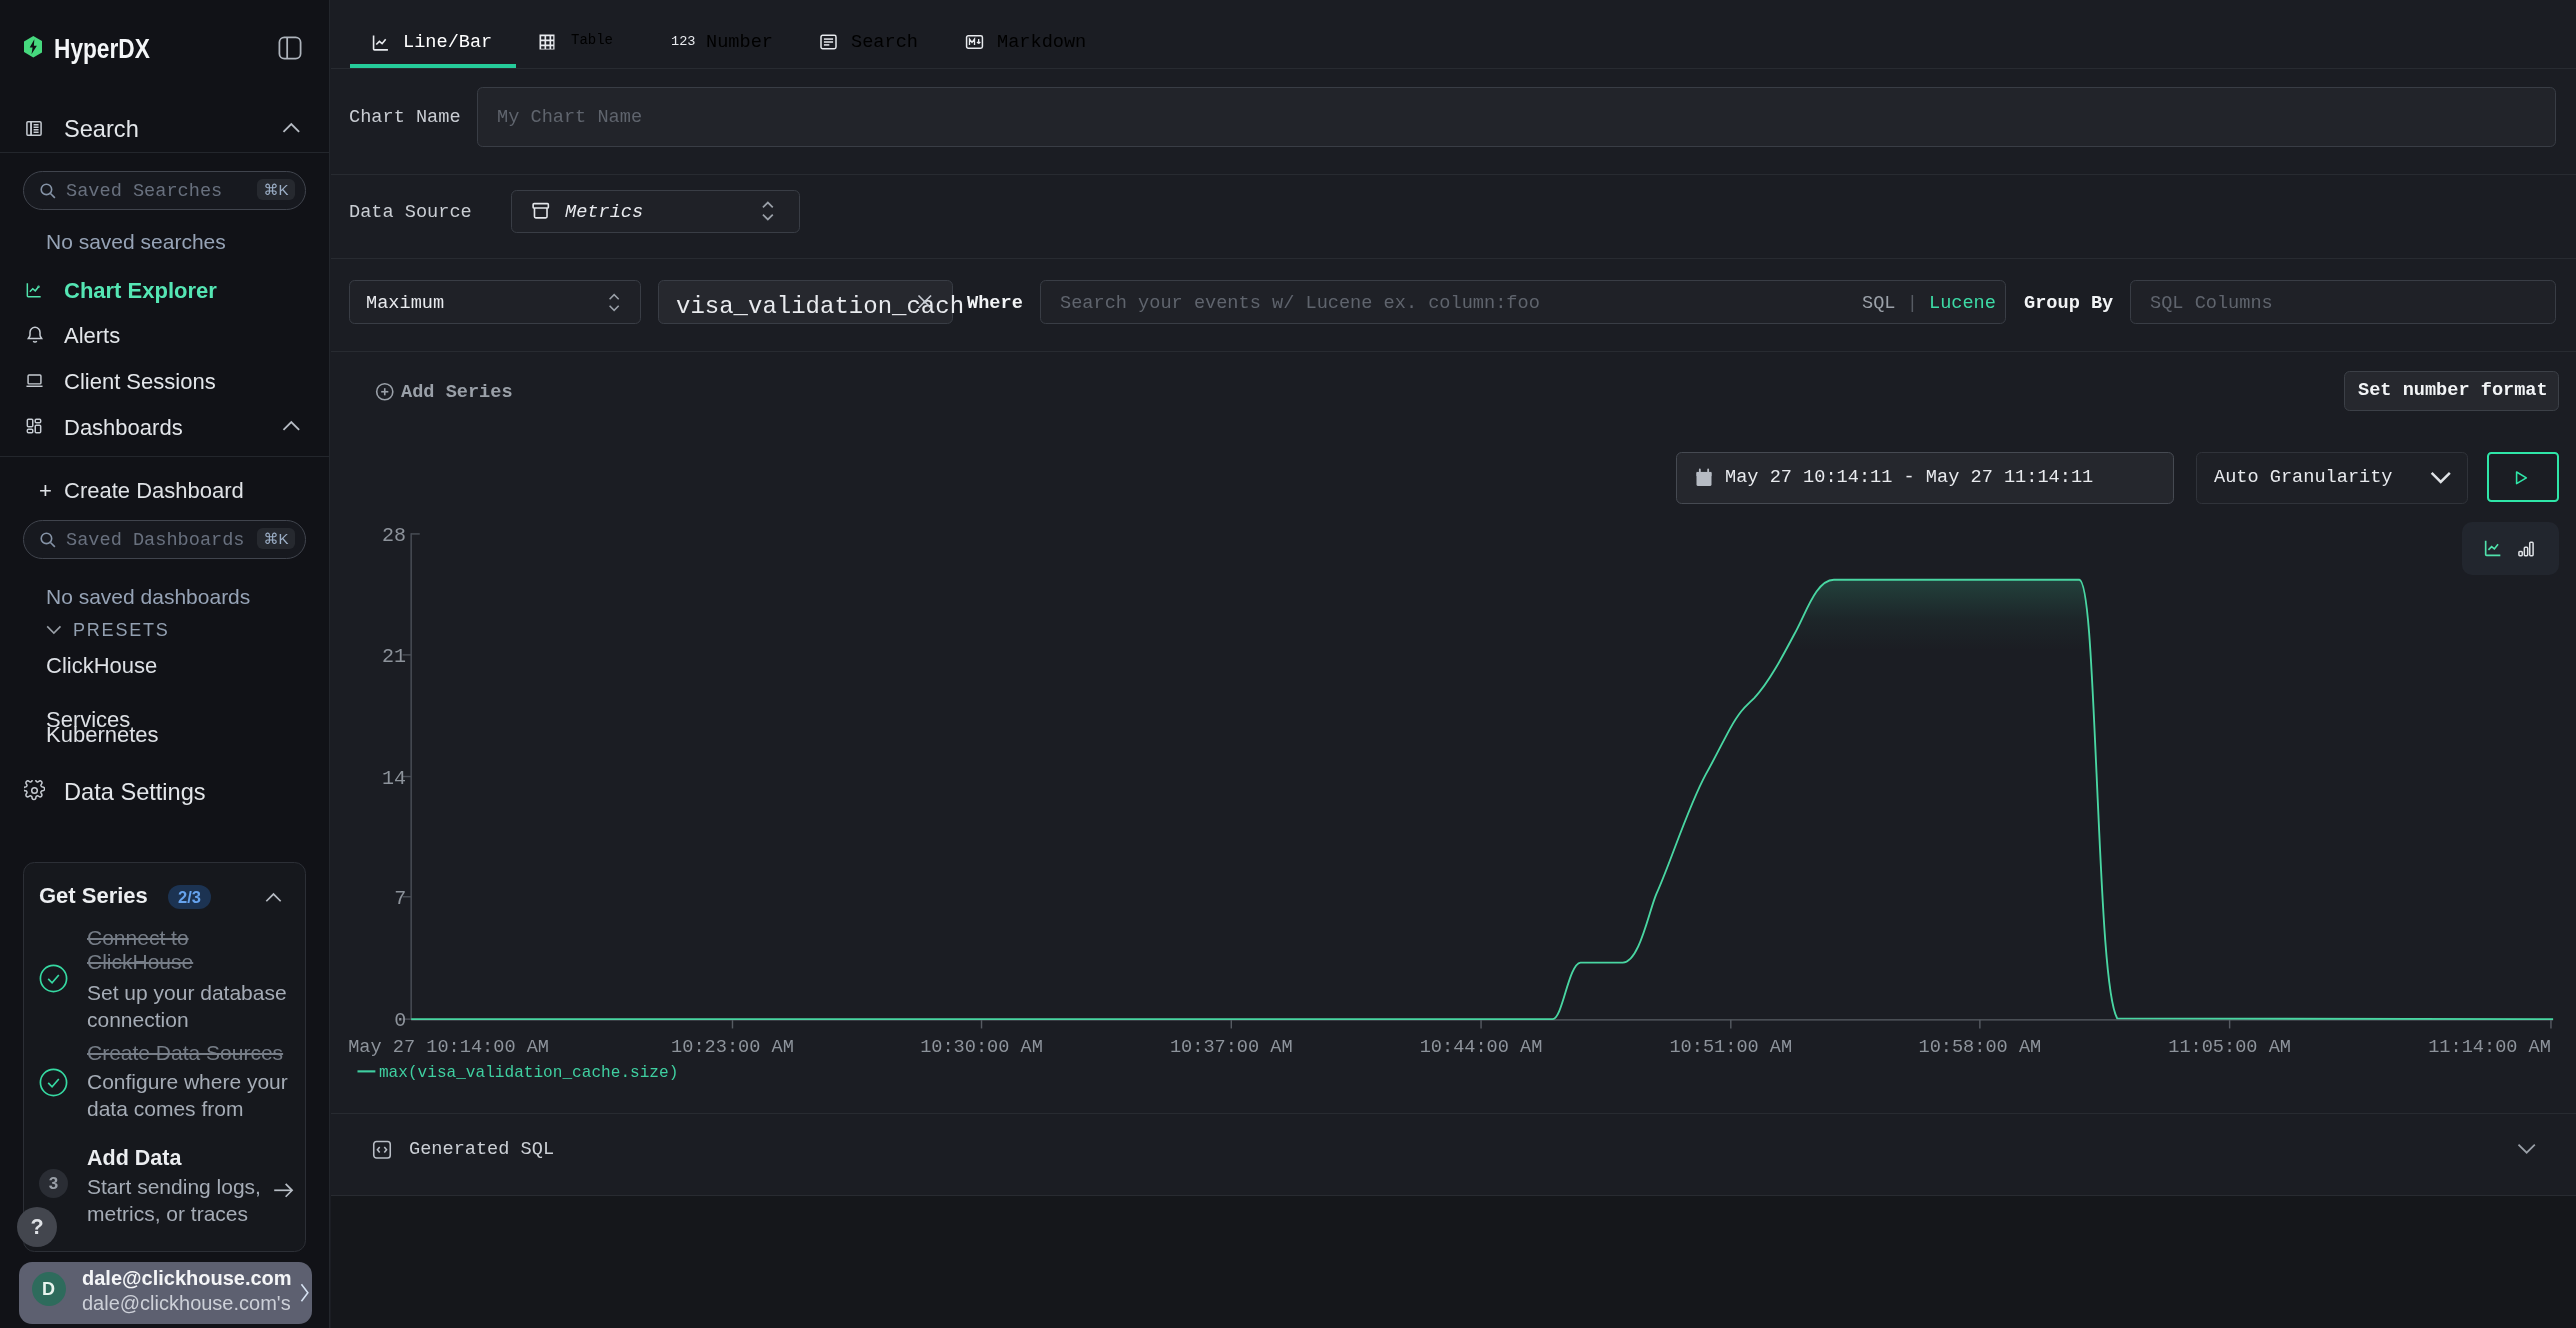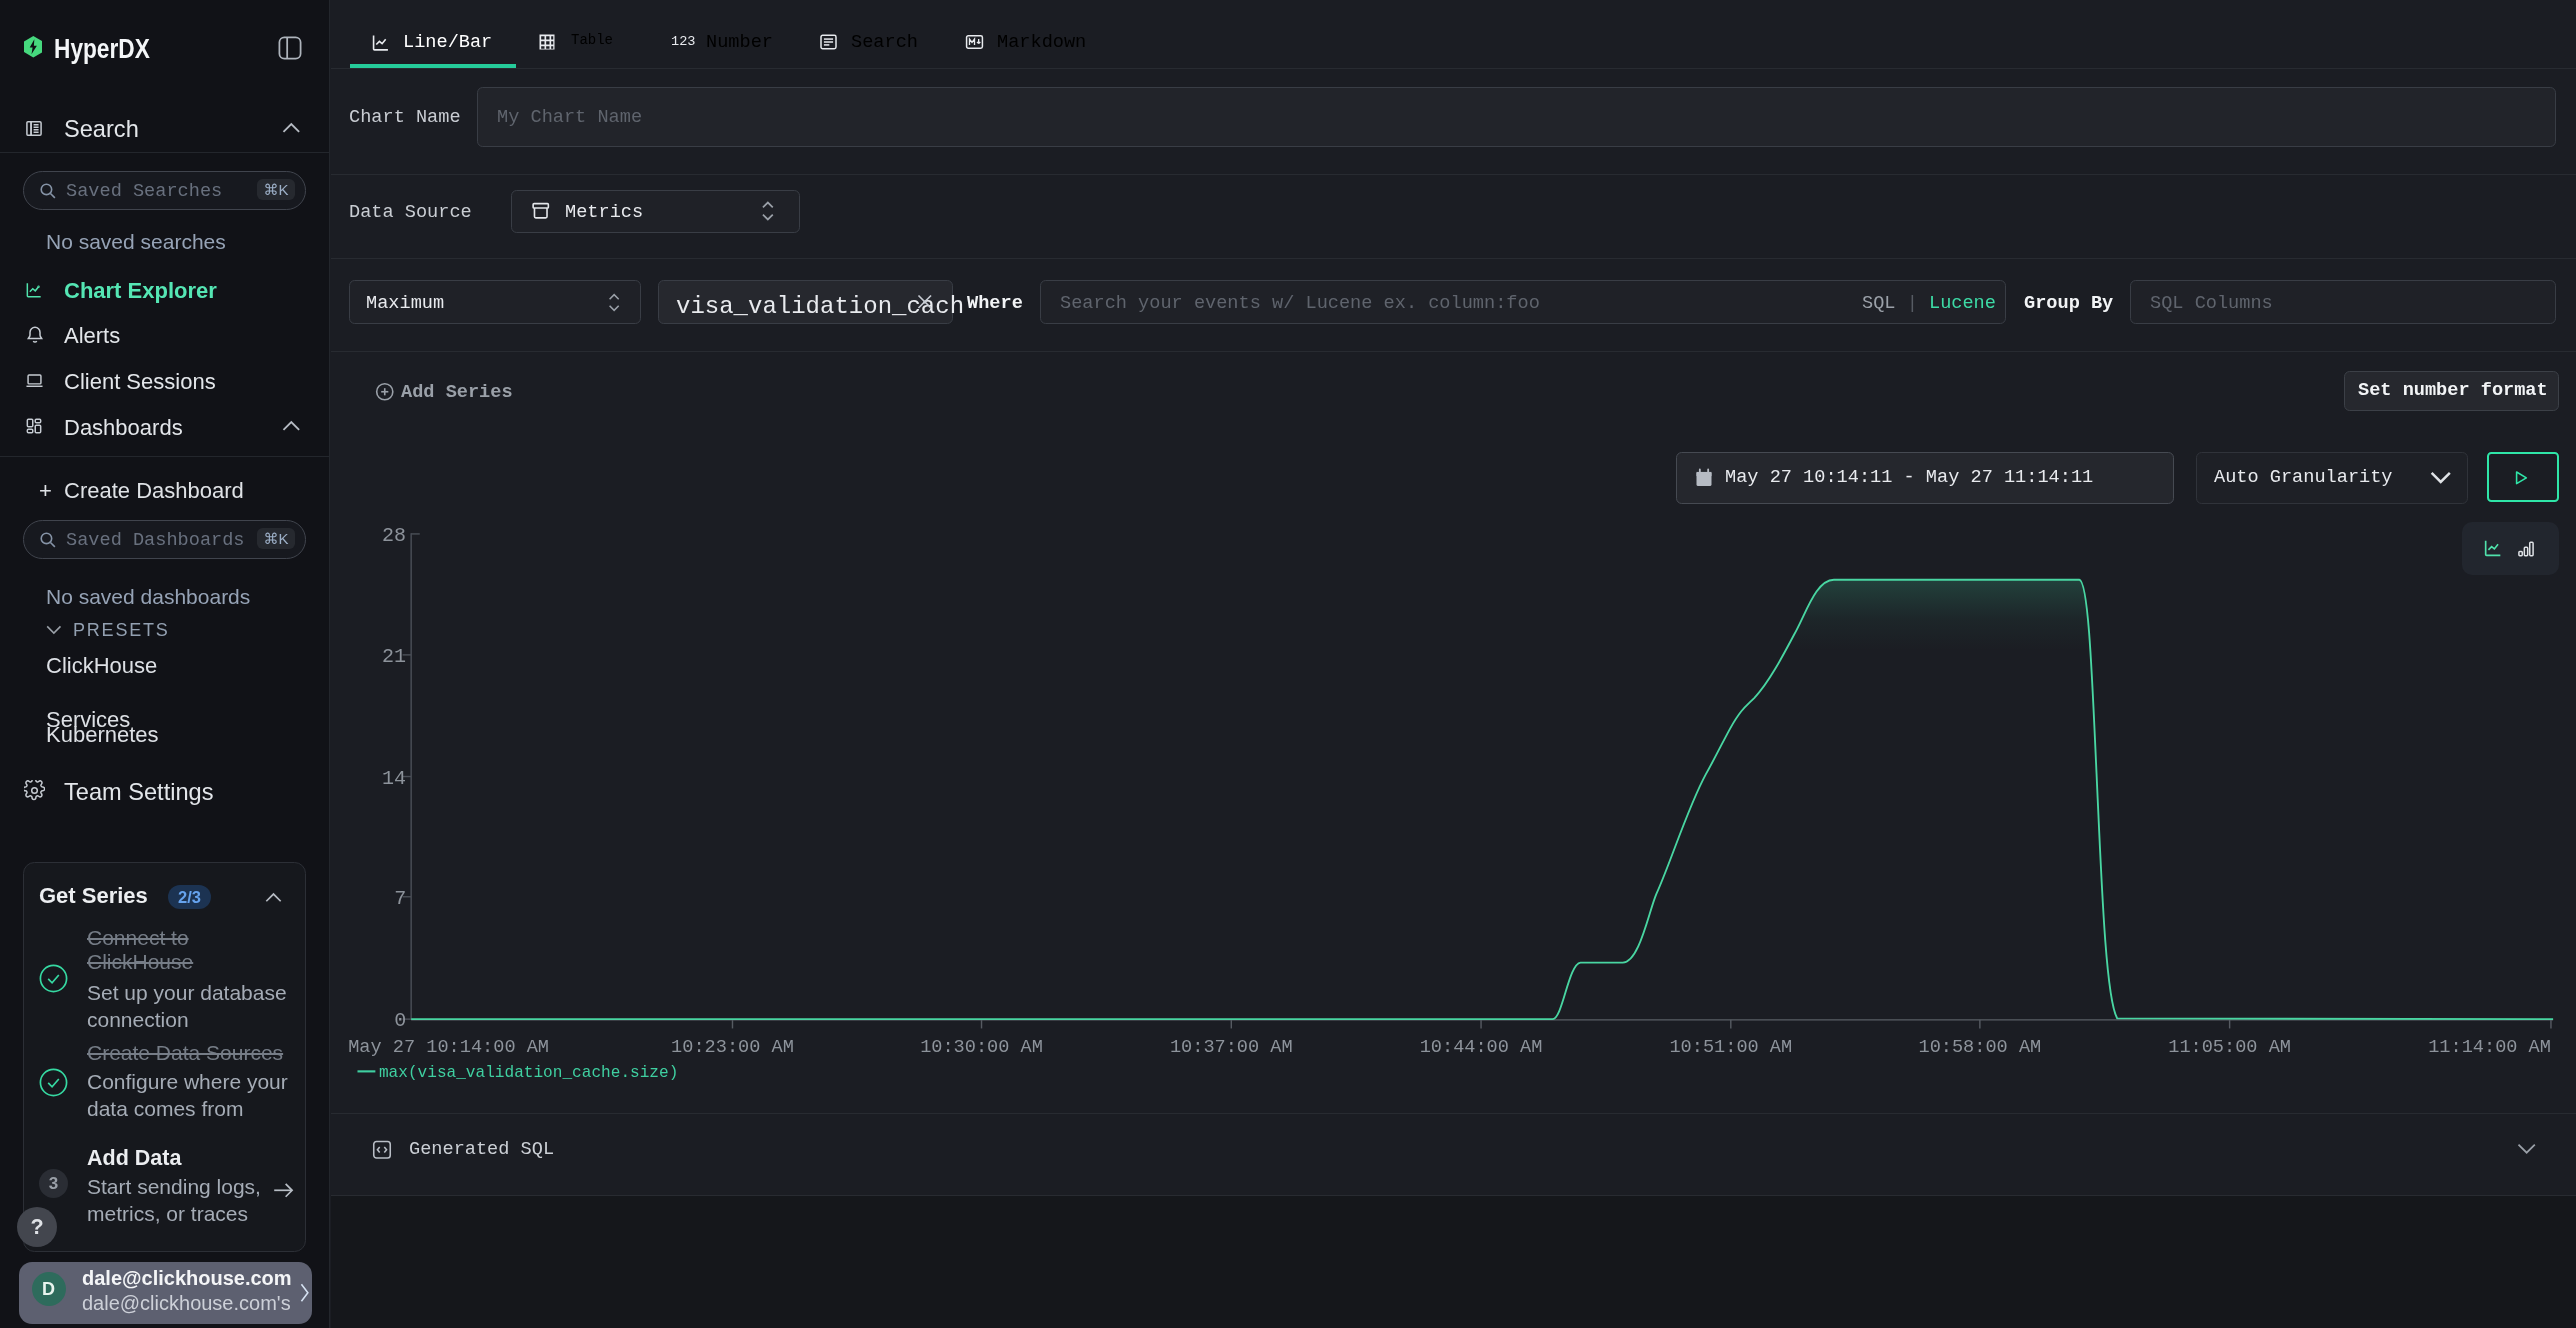--- a/index.html
+++ b/index.html
@@ -112,21 +112,21 @@
     </svg>
   <div class="abs" style="left:73px;top:620px;font-family:'Liberation Sans',sans-serif;font-size:18px;letter-spacing:1.8px;color:#93a0b1;">PRESETS</div>
   <div class="abs navtext" style="left:46px;top:653px;color:#dde0e5;">ClickHouse</div>
   <div class="abs navtext" style="left:46px;top:688px;color:#dde0e5;margin-top:19px;">Services</div>
   <div class="abs navtext" style="left:46px;top:722px;color:#dde0e5;">Kubernetes</div>
 
   <svg class="abs" style="left:24px;top:780px;" width="21" height="21" viewBox="0 0 24 24" fill="none" stroke="#c6cbd2" stroke-width="1.7">
       <circle cx="12" cy="12" r="3.2"></circle>
       <path d="M19.4 13.5a1.8 1.8 0 0 0 .36 1.98l.07.07a2.2 2.2 0 1 1-3.11 3.11l-.07-.07a1.8 1.8 0 0 0-1.98-.36 1.8 1.8 0 0 0-1.09 1.65v.2a2.2 2.2 0 1 1-4.4 0v-.2a1.8 1.8 0 0 0-1.18-1.65 1.8 1.8 0 0 0-1.98.36l-.07.07a2.2 2.2 0 1 1-3.11-3.11l.07-.07a1.8 1.8 0 0 0 .36-1.98 1.8 1.8 0 0 0-1.65-1.09h-.2a2.2 2.2 0 1 1 0-4.4h.2a1.8 1.8 0 0 0 1.65-1.18 1.8 1.8 0 0 0-.36-1.98l-.07-.07a2.2 2.2 0 1 1 3.11-3.11l.07.07a1.8 1.8 0 0 0 1.98.36h.09a1.8 1.8 0 0 0 1.09-1.65v-.2a2.2 2.2 0 1 1 4.4 0v.2a1.8 1.8 0 0 0 1.09 1.65h.09a1.8 1.8 0 0 0 1.98-.36l.07-.07a2.2 2.2 0 1 1 3.11 3.11l-.07.07a1.8 1.8 0 0 0-.36 1.98v.09a1.8 1.8 0 0 0 1.65 1.09h.2a2.2 2.2 0 1 1 0 4.4h-.2a1.8 1.8 0 0 0-1.65 1.09z"></path>
     </svg>
-  <div class="abs navtext" style="left:64px;top:779px;font-size:23.6px;">Team Settings</div>
+  <div class="abs navtext" style="left:64px;top:779px;font-size:23.6px;">Data Settings</div>
 
   <div class="abs" style="left:23px;top:862px;width:283px;height:390px;border:1.4px solid #2c2f36;border-radius:11.4px;background:#16181d;"></div>
   <div class="abs sans" style="left:39px;top:883px;font-size:22px;font-weight:bold;color:#eceef1;">Get Series</div>
   <div class="abs sans" style="left:168px;top:885px;width:43px;height:24px;background:#1c3352;border-radius:12px;color:#66a3ee;font-size:16.5px;font-weight:bold;text-align:center;line-height:24px;">2/3</div>
   <svg class="abs" style="left:265px;top:892px;" width="17" height="10.7" viewBox="0 0 26 16" fill="none" stroke="#b6bbc3" stroke-width="2.6">
       <polyline points="2,14 13,3 24,14"></polyline>
     </svg>
 
   <svg class="abs" style="left:39px;top:964px;" width="29" height="29" viewBox="0 0 41 41" fill="none" stroke="#36d9a2" stroke-width="2.4">
       <circle cx="20.5" cy="20.5" r="18.5"></circle>
@@ -193,21 +193,21 @@
 <div class="inp" style="left:477px;top:87px;width:2079px;height:60px;"></div>
 <div class="abs ph mono" style="left:497px;top:107px;">My Chart Name</div>
 <div class="divline" style="left:331px;top:174px;width:2245px;"></div>
 
 <div class="lbl" style="left:349px;top:202px;">Data Source</div>
 <div class="inp" style="left:511px;top:190px;width:289px;height:43px;background:#1f2127;"></div>
 <svg class="abs" style="left:530px;top:200px;" width="21.5" height="21.5" viewBox="0 0 24 24" fill="none" stroke="#e3e6ea" stroke-width="1.8">
     <rect x="3.5" y="4" width="17" height="5" rx="1"></rect>
     <path d="M5 9v9.5a1.5 1.5 0 0 0 1.5 1.5h11a1.5 1.5 0 0 0 1.5-1.5V9"></path>
   </svg>
-<div class="abs mono" style="left:565px;top:202px;font-size:18.6px;color:#e8eaee;">Metrics</div>
+<div class="abs mono" style="left:565px;top:202px;font-size:18.6px;color:#e8eaee;font-style:italic;">Metrics</div>
 <svg class="abs" style="left:760px;top:199px;" width="15.7" height="24" viewBox="0 0 22 34" fill="none" stroke="#9aa0a8" stroke-width="2.4">
     <polyline points="4,12 11,5 18,12"></polyline>
     <polyline points="4,22 11,29 18,22"></polyline>
   </svg>
 <div class="divline" style="left:331px;top:258px;width:2245px;"></div>
 
 <div class="inp" style="left:349px;top:280px;width:292px;height:44px;background:#1f2127;"></div>
 <div class="abs mono" style="left:366px;top:293px;font-size:18.6px;color:#e8eaee;">Maximum</div>
 <svg class="abs" style="left:607px;top:291px;" width="14.3" height="23" viewBox="0 0 22 34" fill="none" stroke="#9aa0a8" stroke-width="2.4">
     <polyline points="4,12 11,5 18,12"></polyline>

